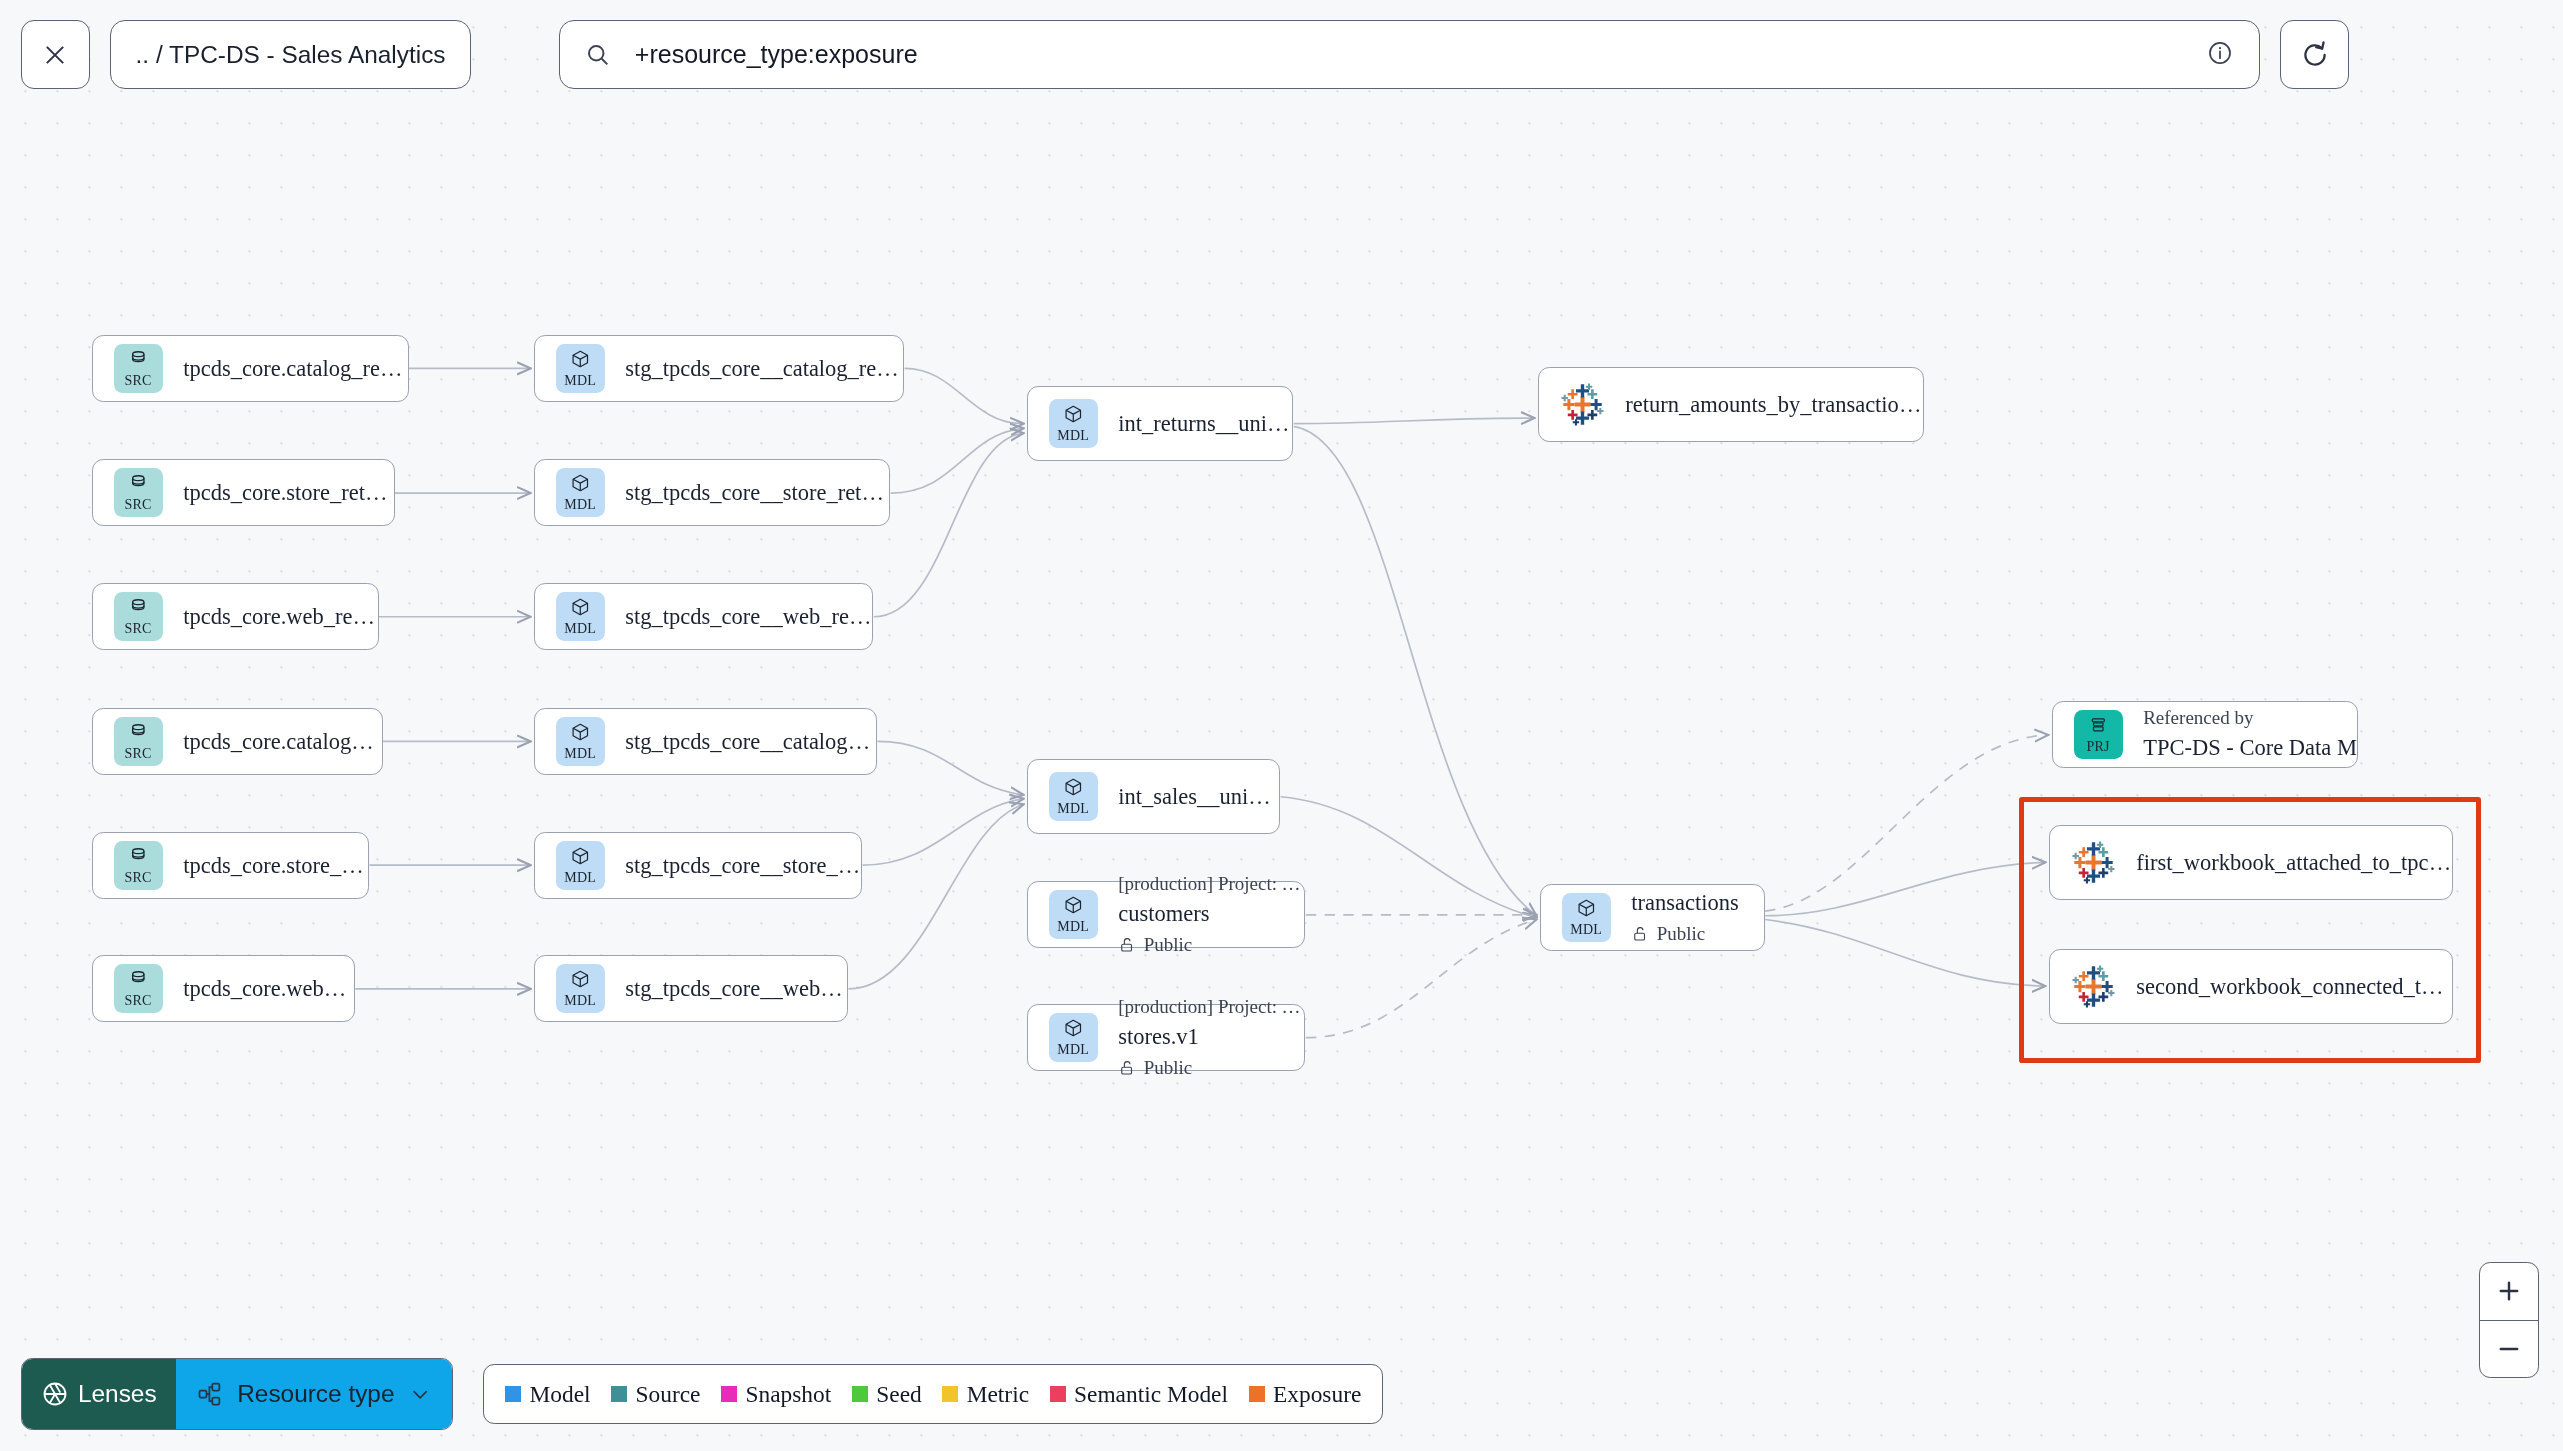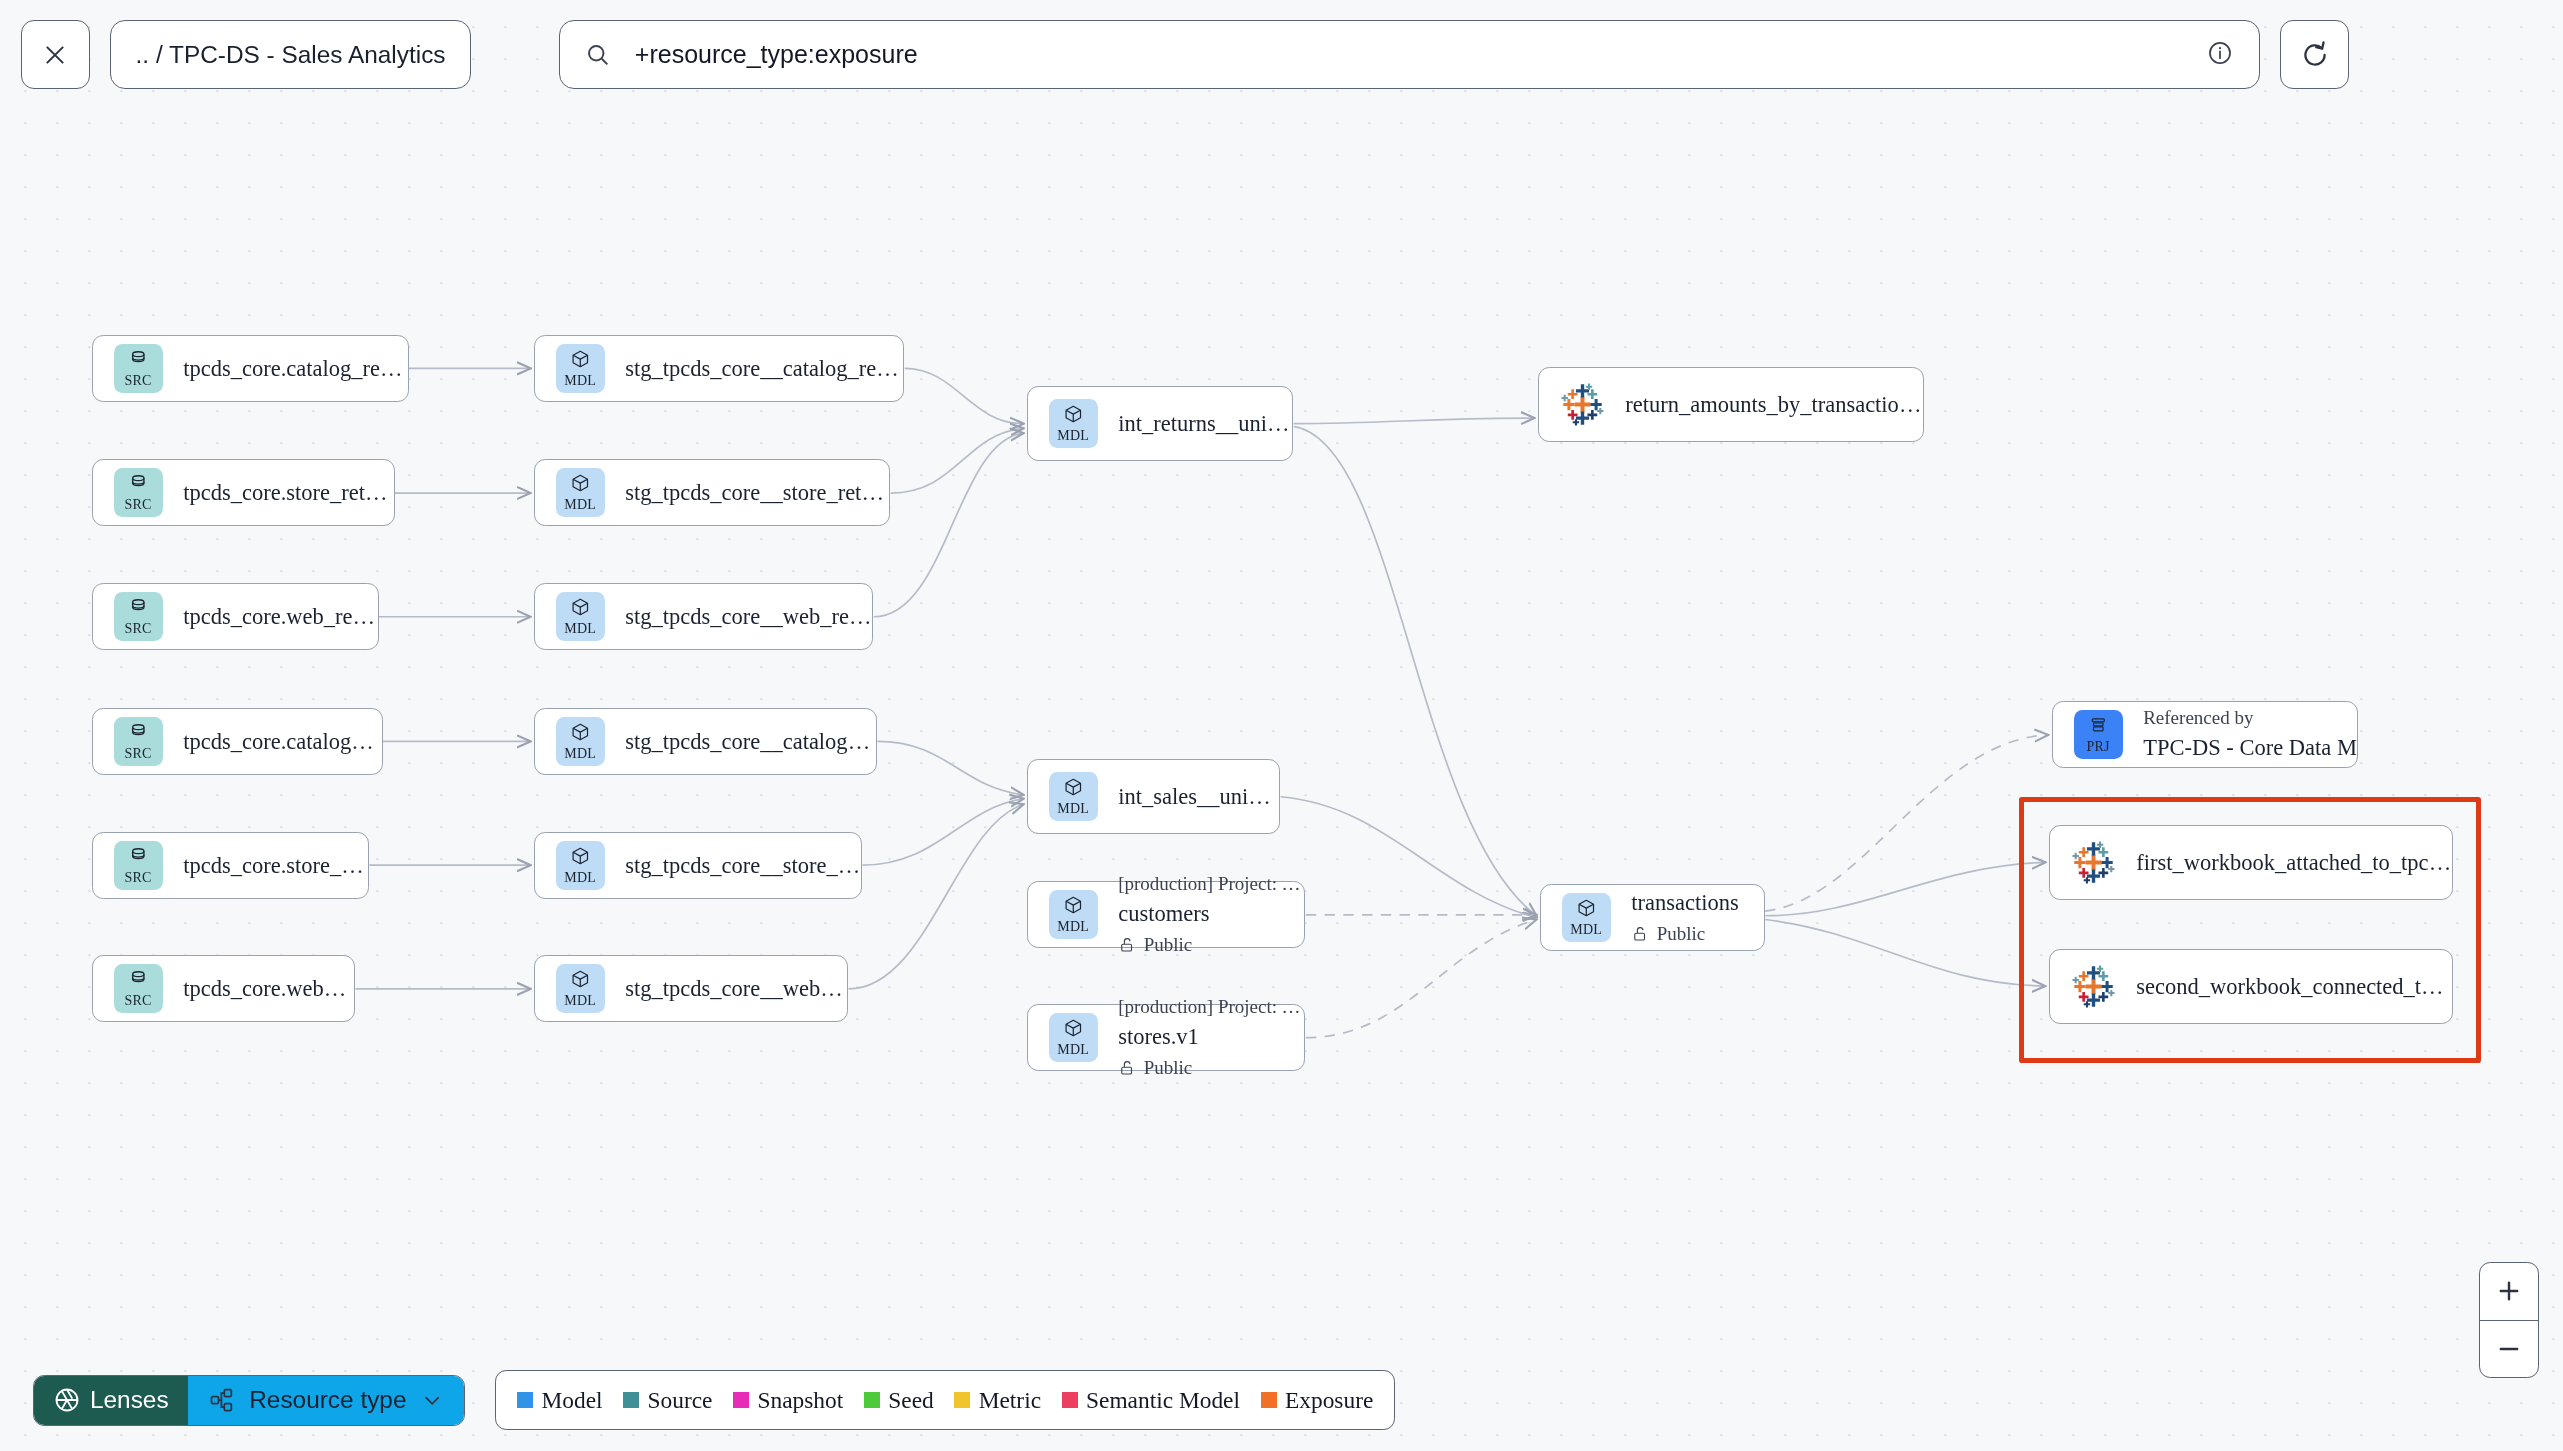--- a/index.html
+++ b/index.html
@@ -101,21 +101,21 @@
   .node .badge {
     flex: none;
     width: 49px; height: 49px;
     border-radius: 8.4px;
     display: flex; flex-direction: column;
     align-items: center; justify-content: center;
     margin-right: 20.6px;
   }
   .badge-src { background: #a9dcda; }
   .badge-mdl { background: #bedcf5; }
-  .badge-prj { background: #3b82f6; }
+  .badge-prj { background: #14b8a6; }
   .badge .bglyph { line-height: 1; margin-bottom: 0.9px; }
   .badge .btext {
     font-size: 14px; font-weight: 400;
     color: #1d2430; letter-spacing: 0.2px; line-height: 1;
   }
   .node .nlabel {
     font-size: 22.5px;
     color: #1a2130;
     white-space: nowrap;
     overflow: hidden;
@@ -161,26 +161,25 @@
 
   
   .bottombar {
     position: absolute;
     left: 20.6px; bottom: 20.6px;
     display: flex; align-items: center;
     z-index: 30;
   }
   .lens-group {
     display: flex; align-items: stretch;
-    height: 51px;
+    height: 72px;
     border-radius: 11.2px;
     overflow: hidden;
     border: 1.5px solid #5a6275;
     background: #fff;
-    margin-left: 12px;
   }
   .lens-btn {
     background: #1d5b51;
     color: #ffffff;
     display: flex; align-items: center; gap: 9.4px;
     padding: 0 19px;
     font-size: 24.4px;
     cursor: pointer;
   }
   .restype-btn {

